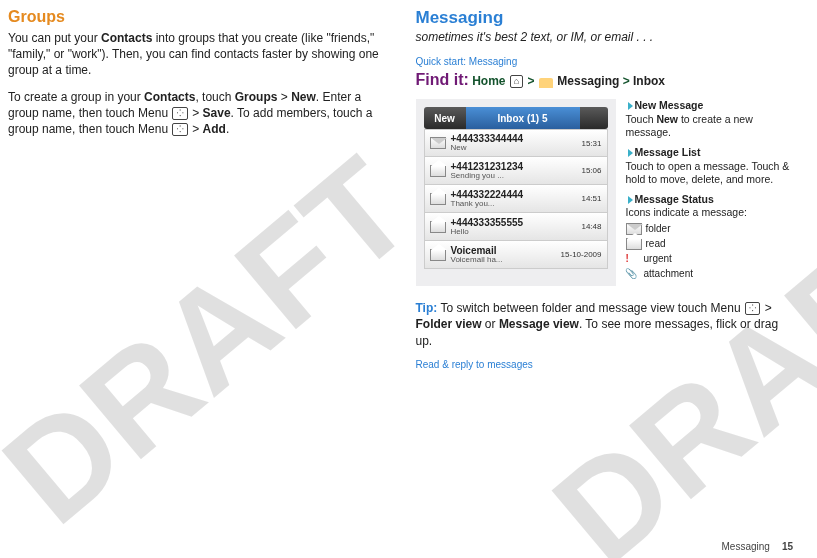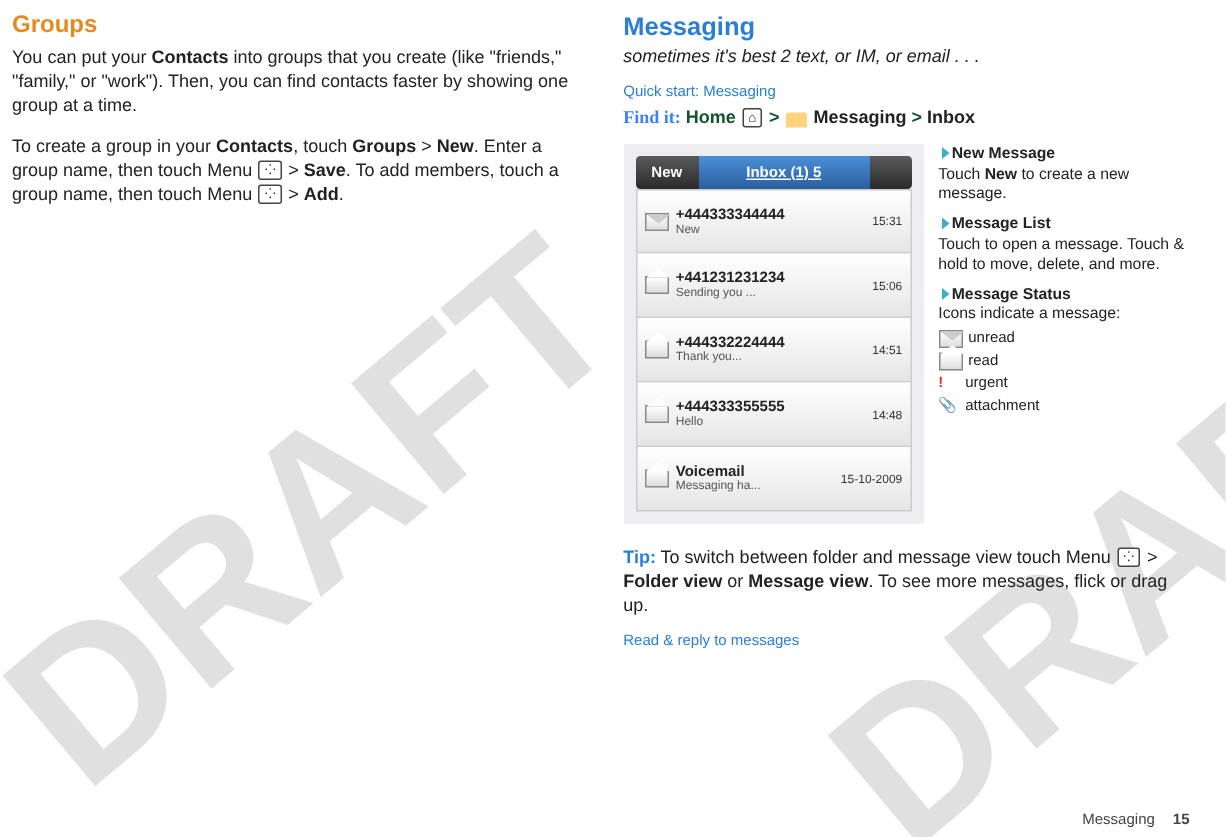--- a/index.html
+++ b/index.html
@@ -30,21 +30,21 @@
     padding: 8px 24px 0 8px;
     position: relative;
     z-index: 1;
   }
   .col { flex: 1; }
   h1.orange { color: #e58a1f; font-size: 16px; margin-bottom: 4px; font-weight: bold; }
   h1.blue { color: #2a7fd4; font-size: 17px; margin-bottom: 2px; font-weight: bold; }
   h2.blue { color: #2a7fd4; font-size: 10px; margin-bottom: 4px; font-weight: normal; }
   .subtitle { font-style: italic; margin-bottom: 12px; font-size: 12px; }
   p { margin-bottom: 10px; line-height: 1.35; font-size: 12px; }
-  .findit { color: #3b82f6; font-weight: bold; font-size: 12px; font-family: Liberation Serif, serif; }
+  .findit { color: #701a75; font-weight: bold; font-size: 16px; }
   .findline { margin-bottom: 10px; }
   .findline .black { color: #14532d; font-weight: bold; }
   .home-icon, .menu-icon, .folder-icon {
     display:inline-block;
     vertical-align: middle;
     border:1px solid #444;
     border-radius:2px;
     padding:1px 3px;
     font-size:9px;
     background:#fff;
@@ -77,33 +77,32 @@
   .tab-new {
     background: linear-gradient(#5a5a5a,#2a2a2a);
     width:42px;
     display:flex;align-items:center;justify-content:center;
     border-radius:3px 0 0 3px;
   }
   .tab-inbox {
     background: linear-gradient(#4a8fd6,#2a5f9e);
     flex:1;
     display:flex;align-items:center;justify-content:center;
-    text-decoration: underline;
   }
   .tab-right {
     background: linear-gradient(#5a5a5a,#2a2a2a);
     width:28px;
     border-radius:0 3px 3px 0;
   }
   .msgrow {
     display:flex;
     background: linear-gradient(#fff,#e5e5e5);
     border:1px solid #ccc;
     border-top:none;
-    height:43px;
+    height:28px;
     font-size:9px;
     align-items:center;
   }
   .msgrow:first-of-type { border-top:1px solid #ccc; }
   .msgicon {
     width:20px; height:14px;
     margin:0 5px;
     flex-shrink:0;
   }
   .msgmain { flex:1; line-height:1.1; }
@@ -224,42 +223,42 @@
               <div class="msgmain">
                 <div class="num">+444333355555</div>
                 <div class="prev">Hello</div>
               </div>
               <div class="msgtime">14:48</div>
             </div>
             <div class="msgrow">
               <span class="envelope-open msgicon"></span>
               <div class="msgmain">
                 <div class="num">Voicemail</div>
-                <div class="prev">Messaging ha...</div>
+                <div class="prev">Voicemail ha...</div>
               </div>
               <div class="msgtime">15-10-2009</div>
             </div>
           </div>
       </div>
 
       <div class="annot">
         <div class="annot-block">
           <span class="tri"></span><span class="heading">New Message</span><br>
           <span>Touch <b>New</b> to create a new message.</span>
         </div>
         <div class="annot-block">
           <span class="tri"></span><span class="heading">Message List</span><br>
           <span>Touch to open a message. Touch &amp; hold to move, delete, and more.</span>
         </div>
         <div class="annot-block">
           <span class="tri"></span><span class="heading">Message Status</span><br>
           <span>Icons indicate a message:</span>
           <div class="status-legend">
               <span class="envelope-closed"></span>
-              <span>unread</span>
+              <span>folder</span>
             </div>
           <div class="status-legend">
               <span class="envelope-open"></span>
               <span>read</span>
             </div>
           <div class="status-legend">
               <span class="urgent-icon">!</span>
               <span>urgent</span>
             </div>
           <div class="status-legend">

